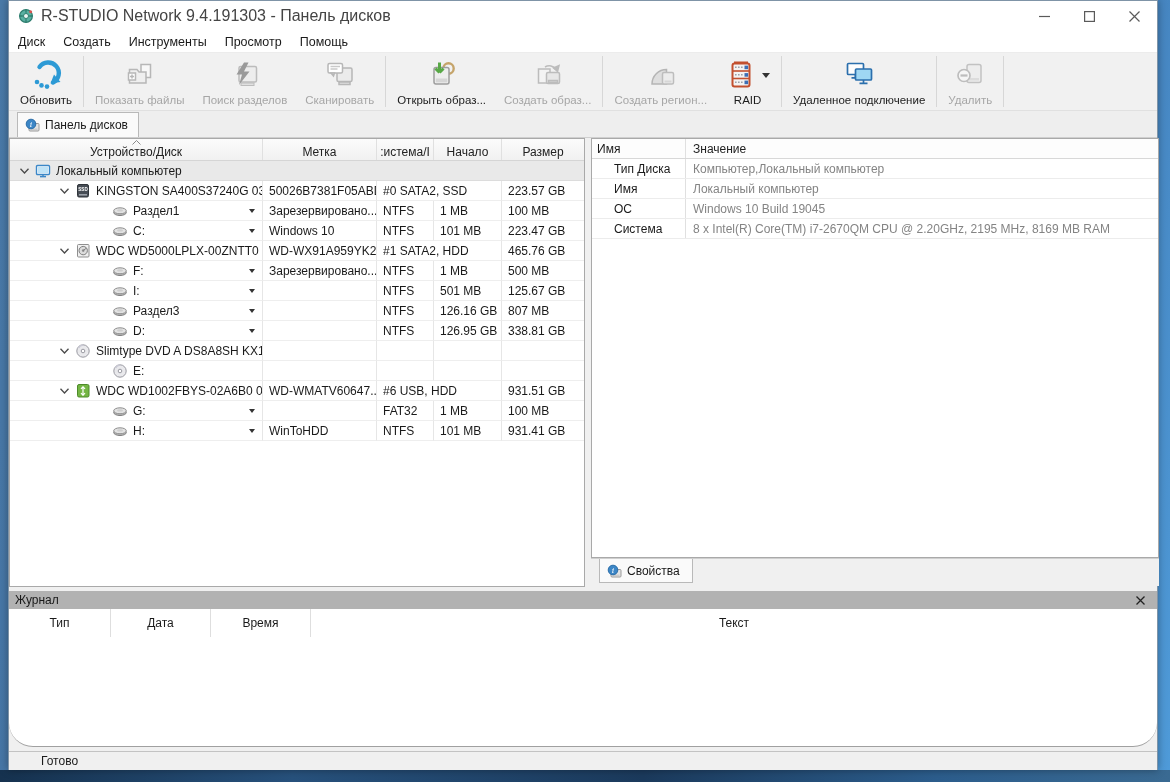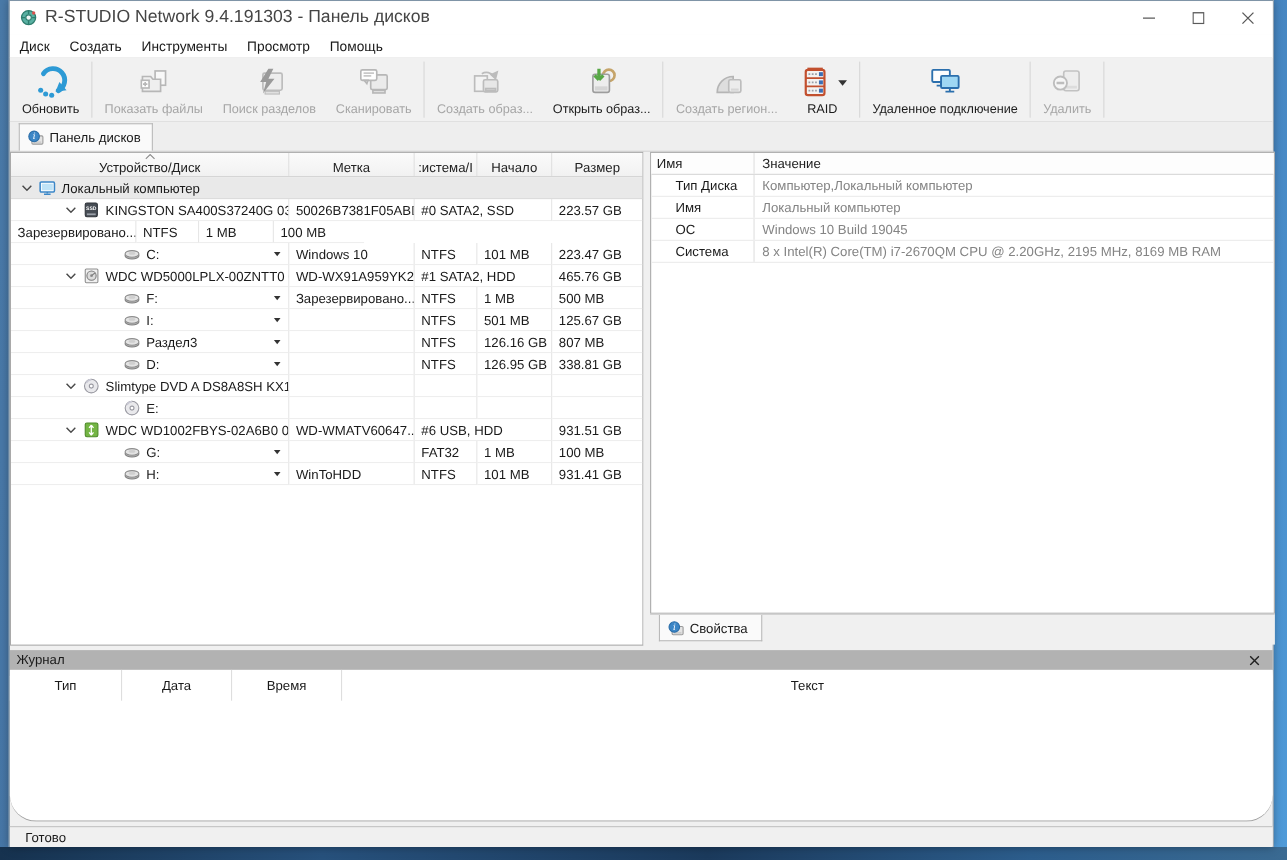--- a/index.html
+++ b/index.html
@@ -62,21 +62,21 @@
   .props-tabbar{position:absolute;left:582px;top:557px;width:568px;height:28px;background:#f0f0f0;border-top:1px solid #cfcfcf;box-sizing:border-box;display:flex;align-items:flex-start;}
   .btab{display:flex;align-items:center;gap:5px;height:23px;padding:0 12px 0 6px;background:#fafafa;border:1px solid #b9b9b9;border-top:none;margin-left:8px;font-size:12px;}
   
   .log{position:absolute;left:0;top:590px;width:100%;height:156px;background:#fff;border-bottom:1px solid #a0a0a0;box-sizing:border-box;border-radius:24px;}
   .logtitle{height:18px;background:#b2b2b2;display:flex;align-items:center;padding:0 6px;box-sizing:border-box;}
   .logtitle .x{margin-left:auto;display:flex;align-items:center;padding:0 6px;}
   .loghead{display:flex;height:28px;box-sizing:border-box;background:#fff;}
   .jcol{display:flex;align-items:center;justify-content:center;border-right:1px solid #dedede;box-sizing:border-box;font-size:12px;}
   .jcol:last-child{border-right:none;}
   
-  .statusbar{position:absolute;left:0;top:750px;width:100%;height:19px;background:#f0f0f0;border-top:1px solid #c3c3c3;box-sizing:border-box;display:flex;align-items:center;padding-left:14px;}
+  .statusbar{position:absolute;left:0;top:750px;width:100%;height:19px;background:#f0f0f0;border-top:1px solid #c3c3c3;box-sizing:border-box;display:flex;align-items:center;padding-left:32px;}
   svg{display:block;}
 </style>
 </head>
 <body>
 
 <div class="desktop-bottom"></div>
 
 <div class="window">
 
   <div class="titlebar">
@@ -157,42 +157,42 @@
             <rect x="13" y="9" width="15" height="13.5" rx="1.5" fill="#ebebeb"></rect>
             <rect x="15" y="23" width="11" height="2.5" fill="#e0e0e0"></rect>
             <rect x="4" y="4.5" width="14.5" height="9.5" rx="1.5" fill="#ffffff"></rect>
             <path d="M6.5 7.5 h9.5 M6.5 10 h7" stroke="#c9c9c9"></path>
             <path d="M7 14 l2.5 3 1-3 z" fill="#ffffff"></path>
           </svg>
       </span>
       <span class="tlabel">Сканировать</span>
     </div>
     <div class="tsep"></div>
+    <div class="tbtn">
+      <span class="icorow">
+        <svg width="32" height="32" viewBox="0 0 32 32">
+            <circle cx="22.5" cy="9.5" r="5.2" fill="none" stroke="#c5a46a" stroke-width="2.4"></circle>
+            <rect x="8" y="8.5" width="15" height="16.5" rx="2" fill="#ededed" stroke="#9d9d9d" stroke-width="1.5"></rect>
+            <rect x="9.8" y="19.5" width="11.5" height="3.8" fill="#d5d5d5"></rect>
+            <path d="M13.5 3.5 v10 M13.5 13.5 l-4 -4 M13.5 13.5 l4 -4" stroke="#58a846" stroke-width="3" fill="none"></path>
+          </svg>
+      </span>
+      <span class="tlabel">Открыть образ...</span>
+    </div>
     <div class="tbtn disabled">
       <span class="icorow">
         <svg width="32" height="32" viewBox="0 0 32 32" fill="none" stroke="#bcbcbc" stroke-width="1.5">
             <path d="M13 8 a8 8 0 0 1 11 2.5"></path>
             <polygon points="25.5,12.5 27,6.5 21.5,9" fill="#bcbcbc"></polygon>
             <rect x="6.5" y="10" width="11.5" height="14" fill="#f3f3f3"></rect>
             <rect x="14.5" y="13.5" width="13" height="11" rx="1.5" fill="#e7e7e7"></rect>
             <rect x="16.5" y="21.5" width="9" height="2" fill="#d6d6d6"></rect>
           </svg>
       </span>
       <span class="tlabel">Создать образ...</span>
-    </div>
-    <div class="tbtn">
-      <span class="icorow">
-        <svg width="32" height="32" viewBox="0 0 32 32">
-            <circle cx="22.5" cy="9.5" r="5.2" fill="none" stroke="#c5a46a" stroke-width="2.4"></circle>
-            <rect x="8" y="8.5" width="15" height="16.5" rx="2" fill="#ededed" stroke="#9d9d9d" stroke-width="1.5"></rect>
-            <rect x="9.8" y="19.5" width="11.5" height="3.8" fill="#d5d5d5"></rect>
-            <path d="M13.5 3.5 v10 M13.5 13.5 l-4 -4 M13.5 13.5 l4 -4" stroke="#58a846" stroke-width="3" fill="none"></path>
-          </svg>
-      </span>
-      <span class="tlabel">Открыть образ...</span>
     </div>
     <div class="tsep"></div>
     <div class="tbtn disabled">
       <span class="icorow">
         <svg width="32" height="32" viewBox="0 0 32 32">
             <path d="M7 25 A14.5 14.5 0 0 1 21.5 10.5 V25 z" fill="#dedede" stroke="#b5b5b5" stroke-width="1.5"></path>
             <rect x="17.5" y="13.5" width="11" height="11.5" rx="1.5" fill="#ececec" stroke="#bdbdbd" stroke-width="1.5"></rect>
             <rect x="19.5" y="21.5" width="7" height="2" fill="#d6d6d6"></rect>
           </svg>
       </span>
@@ -313,20 +313,31 @@
             </svg>
           </span>
           <span>KINGSTON SA400S37240G 03180...</span>
         </div>
       <div class="c clabel">50026B7381F05ABD</div>
       <div class="c cspan">#0 SATA2, SSD</div>
       <div class="c csize">223.57 GB</div>
     </div>
 
     <div class="lrow">
+      <div class="c cdev">
+          <span class="ti ml-l2">
+            <svg width="16" height="16" viewBox="0 0 16 16">
+              <ellipse cx="8" cy="9.5" rx="6.3" ry="3" fill="#b9b9b9" stroke="#7e7e7e"></ellipse>
+              <ellipse cx="8" cy="7.8" rx="6.3" ry="3" fill="#e3e3e3" stroke="#8d8d8d"></ellipse>
+              <ellipse cx="8" cy="7.4" rx="3" ry="1.2" fill="#cfcfcf"></ellipse>
+            </svg>
+          </span>
+          <span>Раздел1</span>
+          <span class="ddcell"></span>
+        </div>
       <div class="c clabel">Зарезервировано...</div>
       <div class="c cfs">NTFS</div>
       <div class="c cstart">1 MB</div>
       <div class="c csize">100 MB</div>
     </div>
 
     <div class="lrow">
       <div class="c cdev">
           <span class="ti ml-l2">
             <svg width="16" height="16" viewBox="0 0 16 16">

